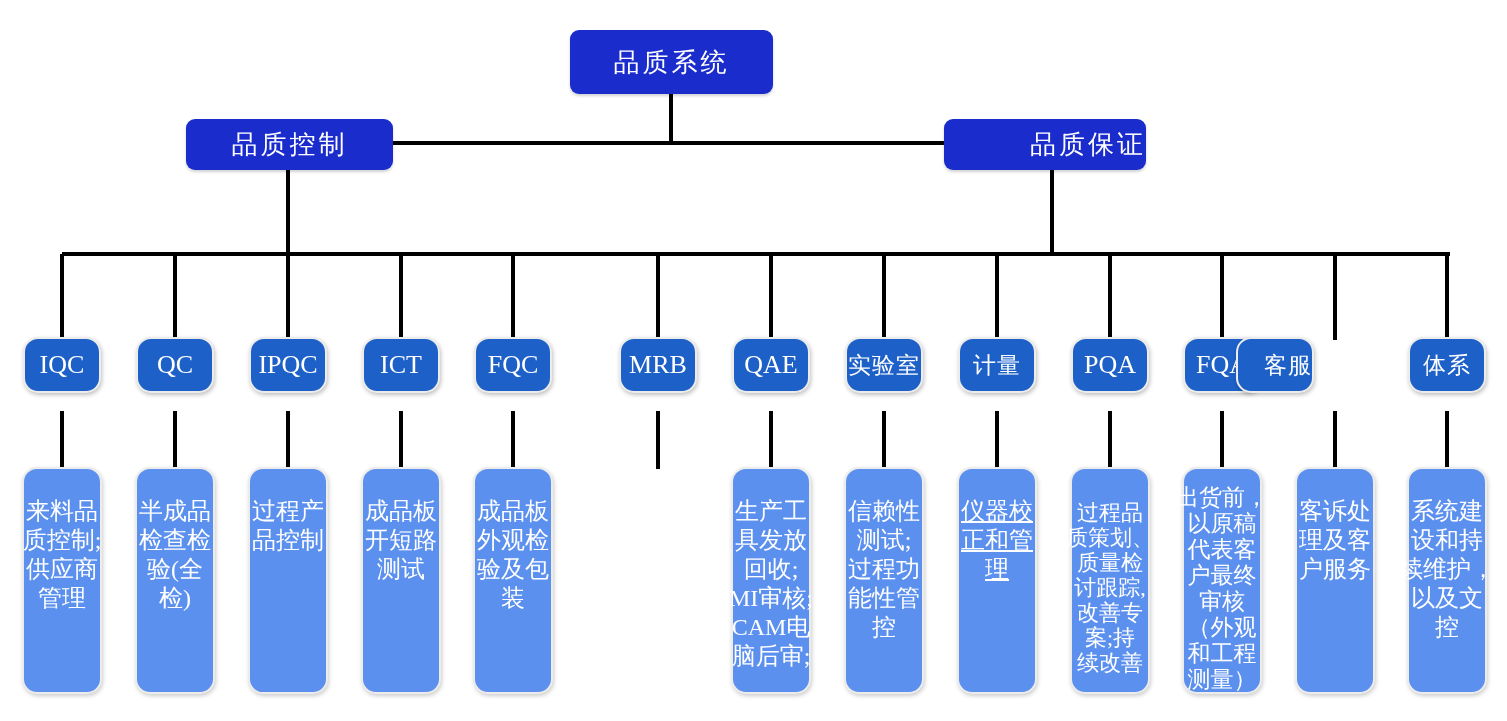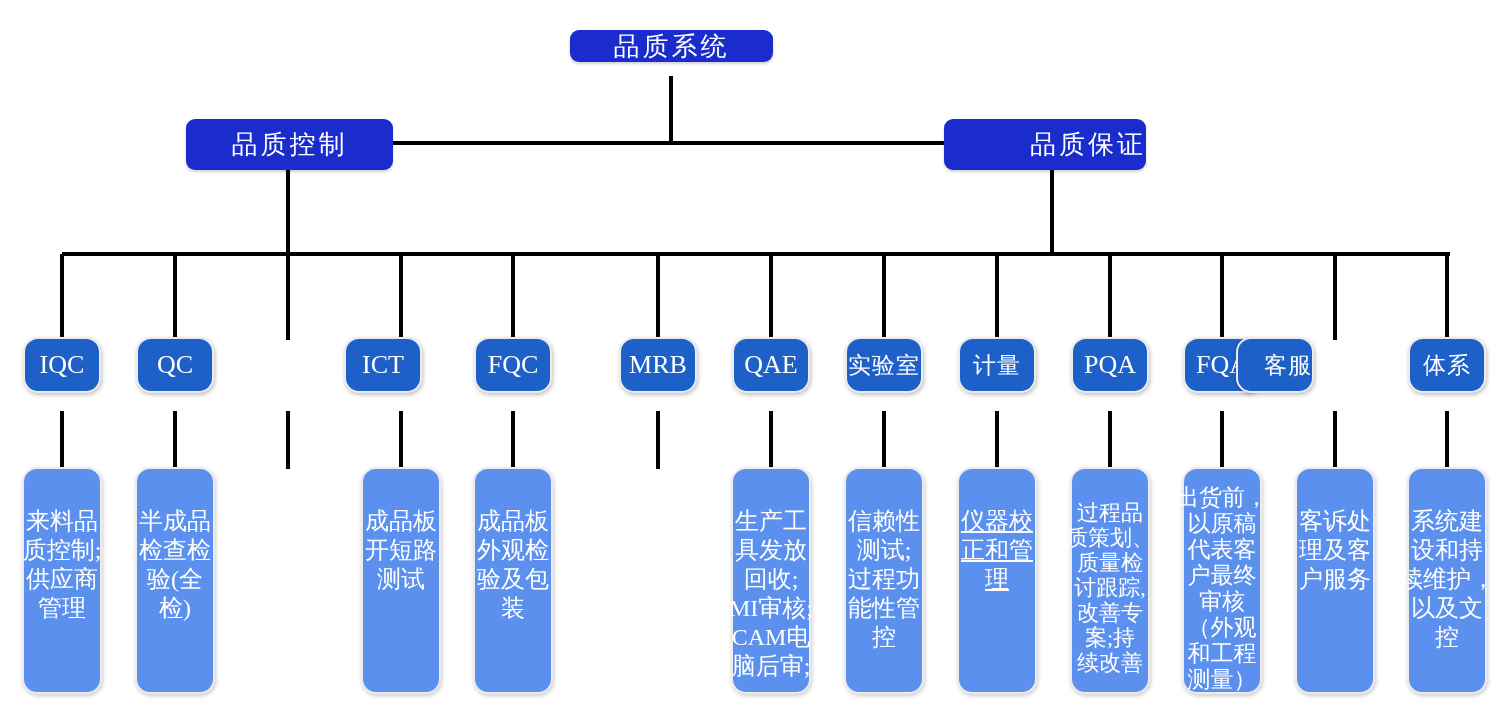--- a/index.html
+++ b/index.html
@@ -7,39 +7,39 @@
     position:relative;width:1507px;height:721px;background:#ffffff;overflow:hidden;
     font-family:"Liberation Serif","DejaVu Serif",serif;
   }
   .cline{position:absolute;background:var(--c-line,#000);z-index:1;}
   .topbox{
     position:absolute;z-index:2;background:var(--c-top,#1b2ccd);color:var(--c-text,#fff);
     display:flex;align-items:center;justify-content:center;
     border-radius:9px;font-size:26px;letter-spacing:3px;
     box-shadow:0 2px 3px rgba(0,0,0,.18);
   }
-  #rootBox{left:570px;top:30px;width:203px;height:32px;}
+  #rootBox{left:570px;top:30px;width:203px;height:64px;}
   #branchQc{left:186px;top:119px;width:207px;height:51px;}
   #branchQa{left:944px;top:119px;width:202px;height:51px;justify-content:flex-end;}
   .dept-node{
     position:absolute;top:337px;width:78px;height:56px;z-index:2;box-sizing:border-box;
     background:var(--c-dept,#1d60c8);border:2px solid var(--c-border,#ececec);border-radius:15px;
     box-shadow:1px 2px 4px rgba(0,0,0,.25);
     display:flex;align-items:center;justify-content:center;color:var(--c-text,#fff);
   }
   .dept-label{font-size:26px;}
   .dept-label.cjk{font-size:23px;letter-spacing:1px;}
   .dept-desc{
     position:absolute;top:467px;width:80px;height:227px;z-index:2;box-sizing:border-box;
     background:var(--c-desc,#5b90ee);border:2px solid var(--c-border,#ececec);border-radius:15px;
     box-shadow:1px 2px 4px rgba(0,0,0,.2);
     color:var(--c-text,#fff);display:flex;justify-content:center;overflow:visible;
   }
   .desc-text{white-space:pre;text-align:center;}
-  .desc-text.fitn{font-size:24px;line-height:29px;padding-top:38px;}
+  .desc-text.fitn{font-size:24px;line-height:29px;padding-top:28px;}
   .desc-text.fit7{font-size:22px;line-height:25px;padding-top:31px;}
   .desc-text.fit8{font-size:23px;line-height:26px;padding-top:16px;}
 </style>
 </head>
 <body>
 
 <div class="canvas" id="canvas">
   <div class="topbox" id="rootBox">
     <span>品质系统</span>
   </div>
@@ -94,22 +94,29 @@
     <div class="dept-node" style="left: 136px;">
       <span class="dept-label">QC</span>
     </div>
     <div class="dept-desc" style="left: 135px;">
       <div class="desc-text fitn">半成品
 检查检
 验(全
 检)</div>
     </div>
 
-
-    <div class="dept-node" style="left: 344px; text-align: center;">
+    <div class="dept-node" style="left: 249px;">
+      <span class="dept-label">IPQC</span>
+    </div>
+    <div class="dept-desc" style="left: 248px;">
+      <div class="desc-text fitn">过程产
+品控制</div>
+    </div>
+
+    <div class="dept-node" style="left: 362px; text-align: center;">
       <span class="dept-label">ICT</span>
     </div>
     <div class="dept-desc" style="left: 361px;">
       <div class="desc-text fitn">成品板
 开短路
 测试</div>
     </div>
 
     <div class="dept-node" style="left: 474px;">
       <span class="dept-label">FQC</span>

